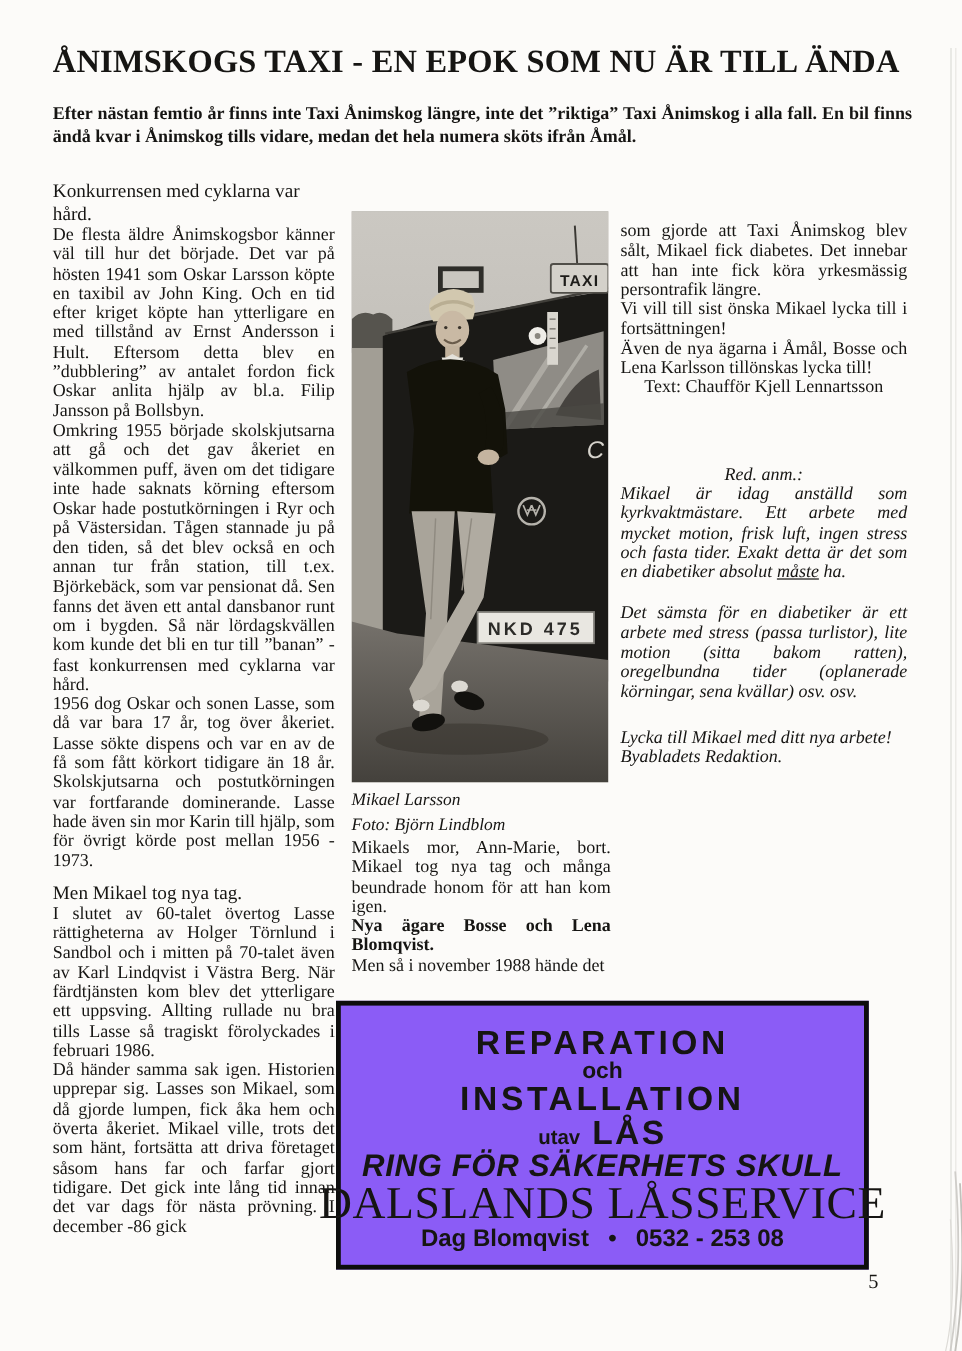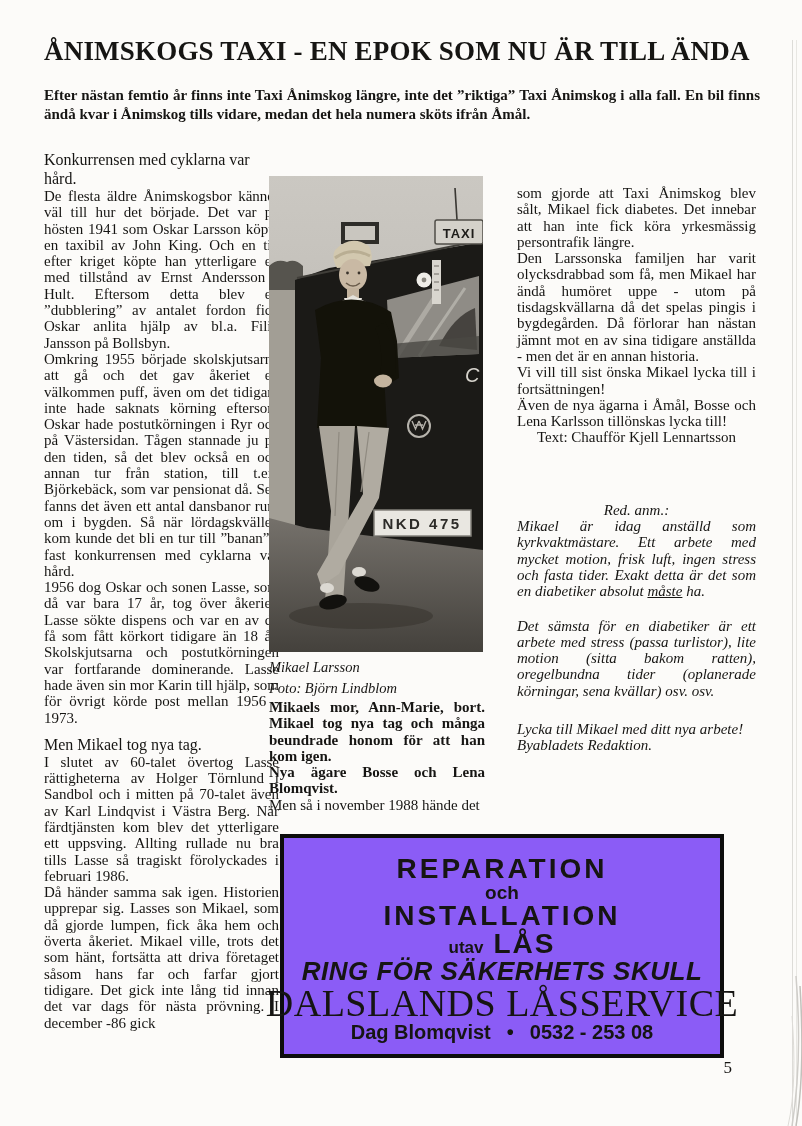--- a/index.html
+++ b/index.html
@@ -16,28 +16,28 @@
     font-size:27px;font-weight:bold;letter-spacing:.2px;white-space:nowrap;
   }
   .intro{
     position:absolute;left:44px;top:86px;width:716px;
     font-size:15px;font-weight:bold;line-height:19px;text-align:justify;
   }
   
   .col{position:absolute;font-size:15px;line-height:16.3px;text-align:justify;}
   .col p{margin:0;}
   #col1{left:44px;top:150px;width:235px;}
-  #col2{left:269px;top:176px;width:216px;}
+  #col2{left:293px;top:176px;width:216px;}
   #col3{left:517px;top:185px;width:239px;}
   .subhead{font-weight:normal;font-size:16px;line-height:19px;text-align:left;}
   .subhead.gap{margin-top:9px;}
   .photo-wrap{width:214px;height:476px;overflow:hidden;background:#b9b6b0;}
   .caption{margin-top:5px;font-style:italic;font-size:14.5px;line-height:21px;text-align:left;}
   .caption div{white-space:nowrap;}
-  .after-photo{margin-top:13px;font-weight:bold;}
+  .after-photo{margin-top:13px;}
   .bold-inline{font-weight:bold;}
   .byline{margin-top:22px;text-align:center;}
   .rednote{margin-top:56px;font-style:italic;}
   .rednote .rn-head{text-align:center;}
   .rednote .gap18{margin-top:18px;}
   .rednote .gap22{margin-top:22px;}
   .u{text-decoration:underline;}
   .no-just{text-align:left;}
   
   .adbox{
@@ -153,21 +153,20 @@
     <div>Mikael Larsson</div>
     <div>Foto: Björn Lindblom</div>
   </div>
   <p class="after-photo">Mikaels mor, Ann-Marie, bort. Mikael tog nya tag och många beundrade honom för att han kom igen.</p>
   <p class="bold-inline">Nya ägare Bosse och Lena Blomqvist.</p>
   <p class="no-just">Men så i november 1988 hände det</p>
 </div>
 
 <div class="col" id="col3">
   <p>som gjorde att Taxi Ånimskog blev sålt, Mikael fick diabetes. Det innebar att han inte fick köra yrkesmässig persontrafik längre.</p>
-  <p>Den Larssonska familjen har varit olycksdrabbad som få, men Mikael har ändå humöret uppe - utom på tisdagskvällarna då det spelas pingis i bygdegården. Då förlorar han nästan jämnt mot en av sina tidigare anställda - men det är en annan historia.</p>
   <p>Vi vill till sist önska Mikael lycka till i fortsättningen!</p>
   <p>Även de nya ägarna i Åmål, Bosse och Lena Karlsson tillönskas lycka till!</p>
   <p class="byline">Text: Chaufför Kjell Lennartsson</p>
   <div class="rednote">
     <p class="rn-head">Red. anm.:</p>
     <p><span>Mikael är idag anställd som kyrkvaktmästare. Ett arbete med mycket motion, frisk luft, ingen stress och fasta tider. Exakt detta är det som en diabetiker absolut </span><span class="u">måste</span><span> ha.</span></p>
     <p class="gap18">Det sämsta för en diabetiker är ett arbete med stress (passa turlistor), lite motion (sitta bakom ratten), oregelbundna tider (oplanerade körningar, sena kvällar) osv. osv.</p>
     <p class="gap22 no-just">Lycka till Mikael med ditt nya arbete!</p>
     <p class="no-just">Byabladets Redaktion.</p>
   </div>

